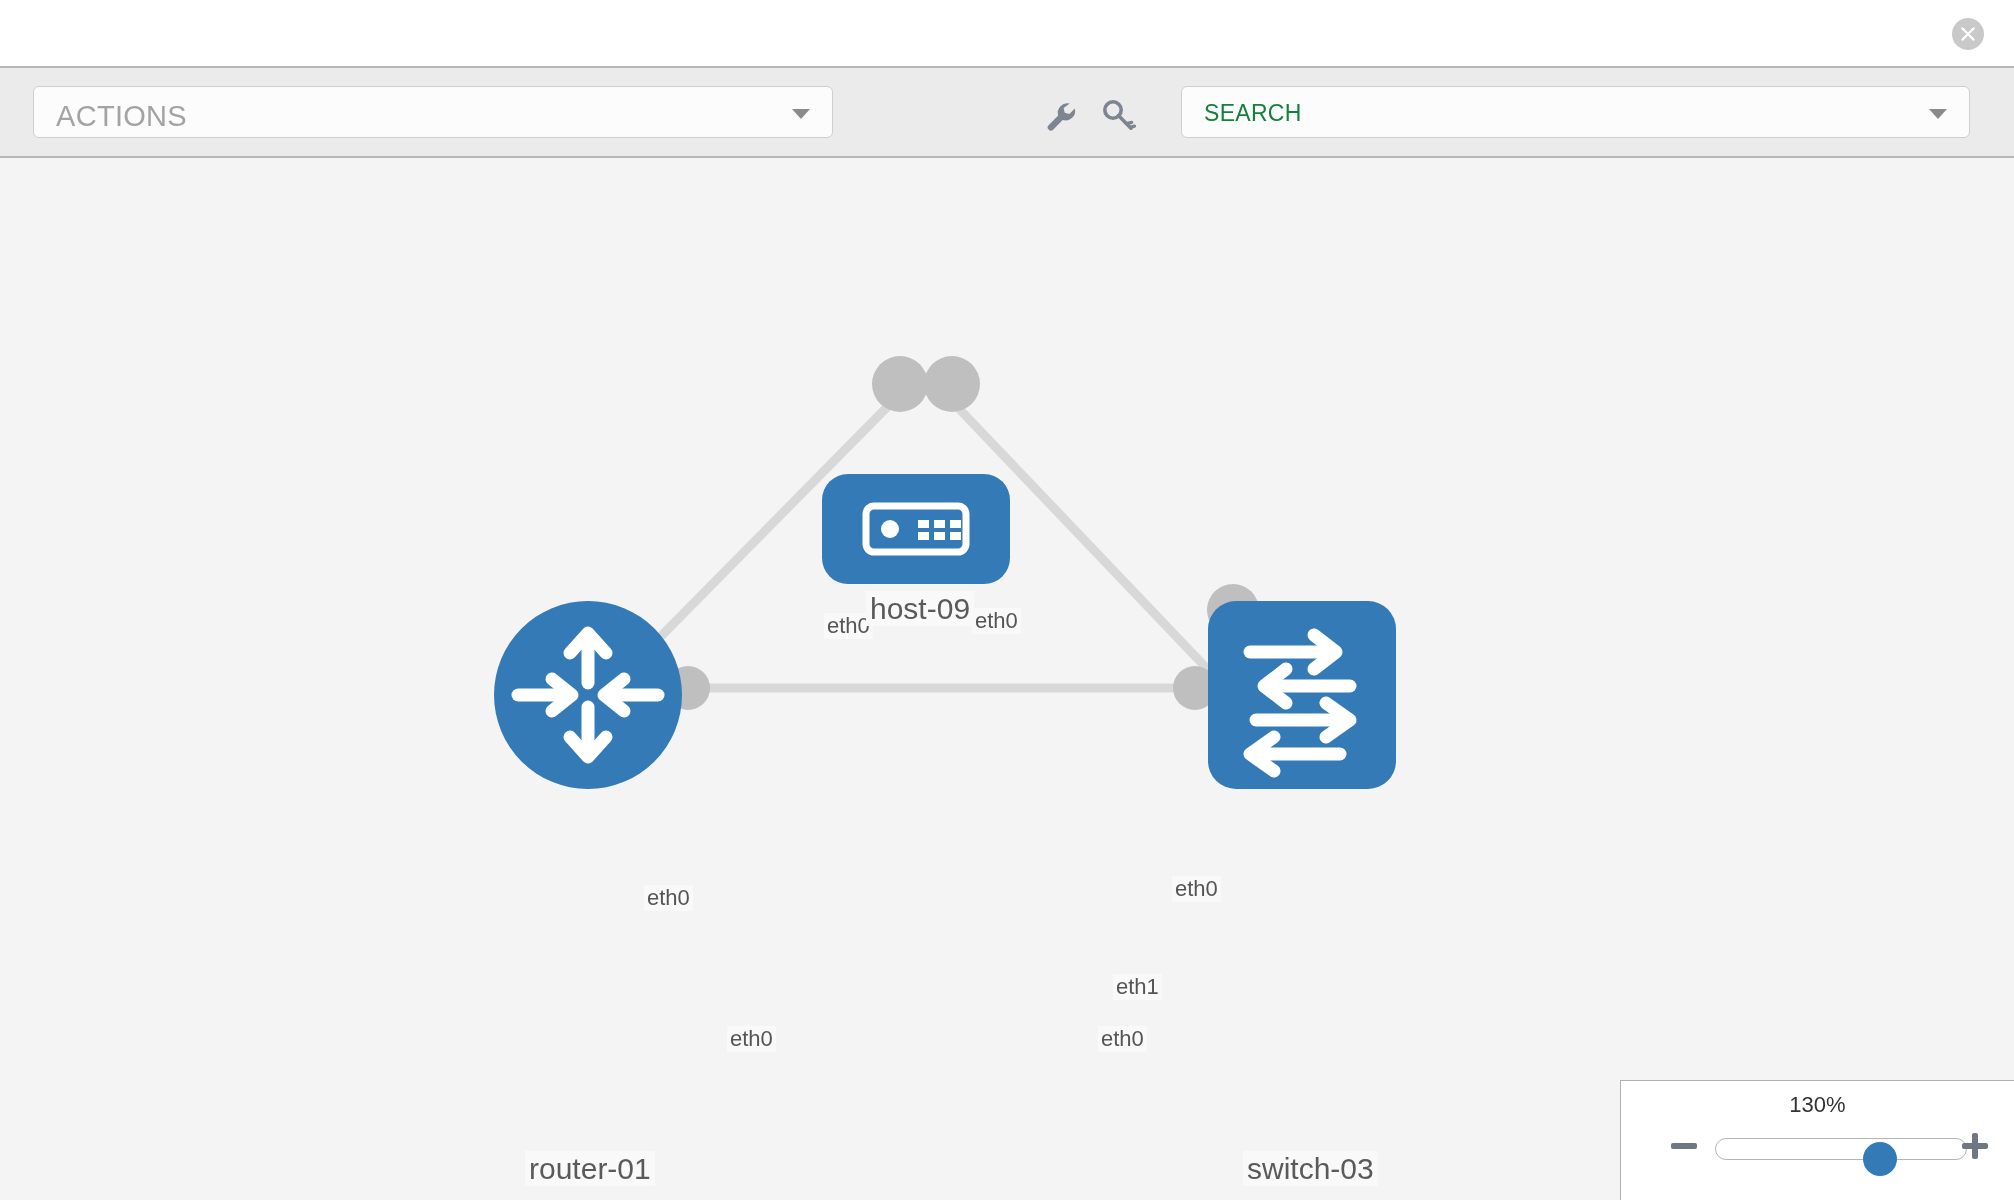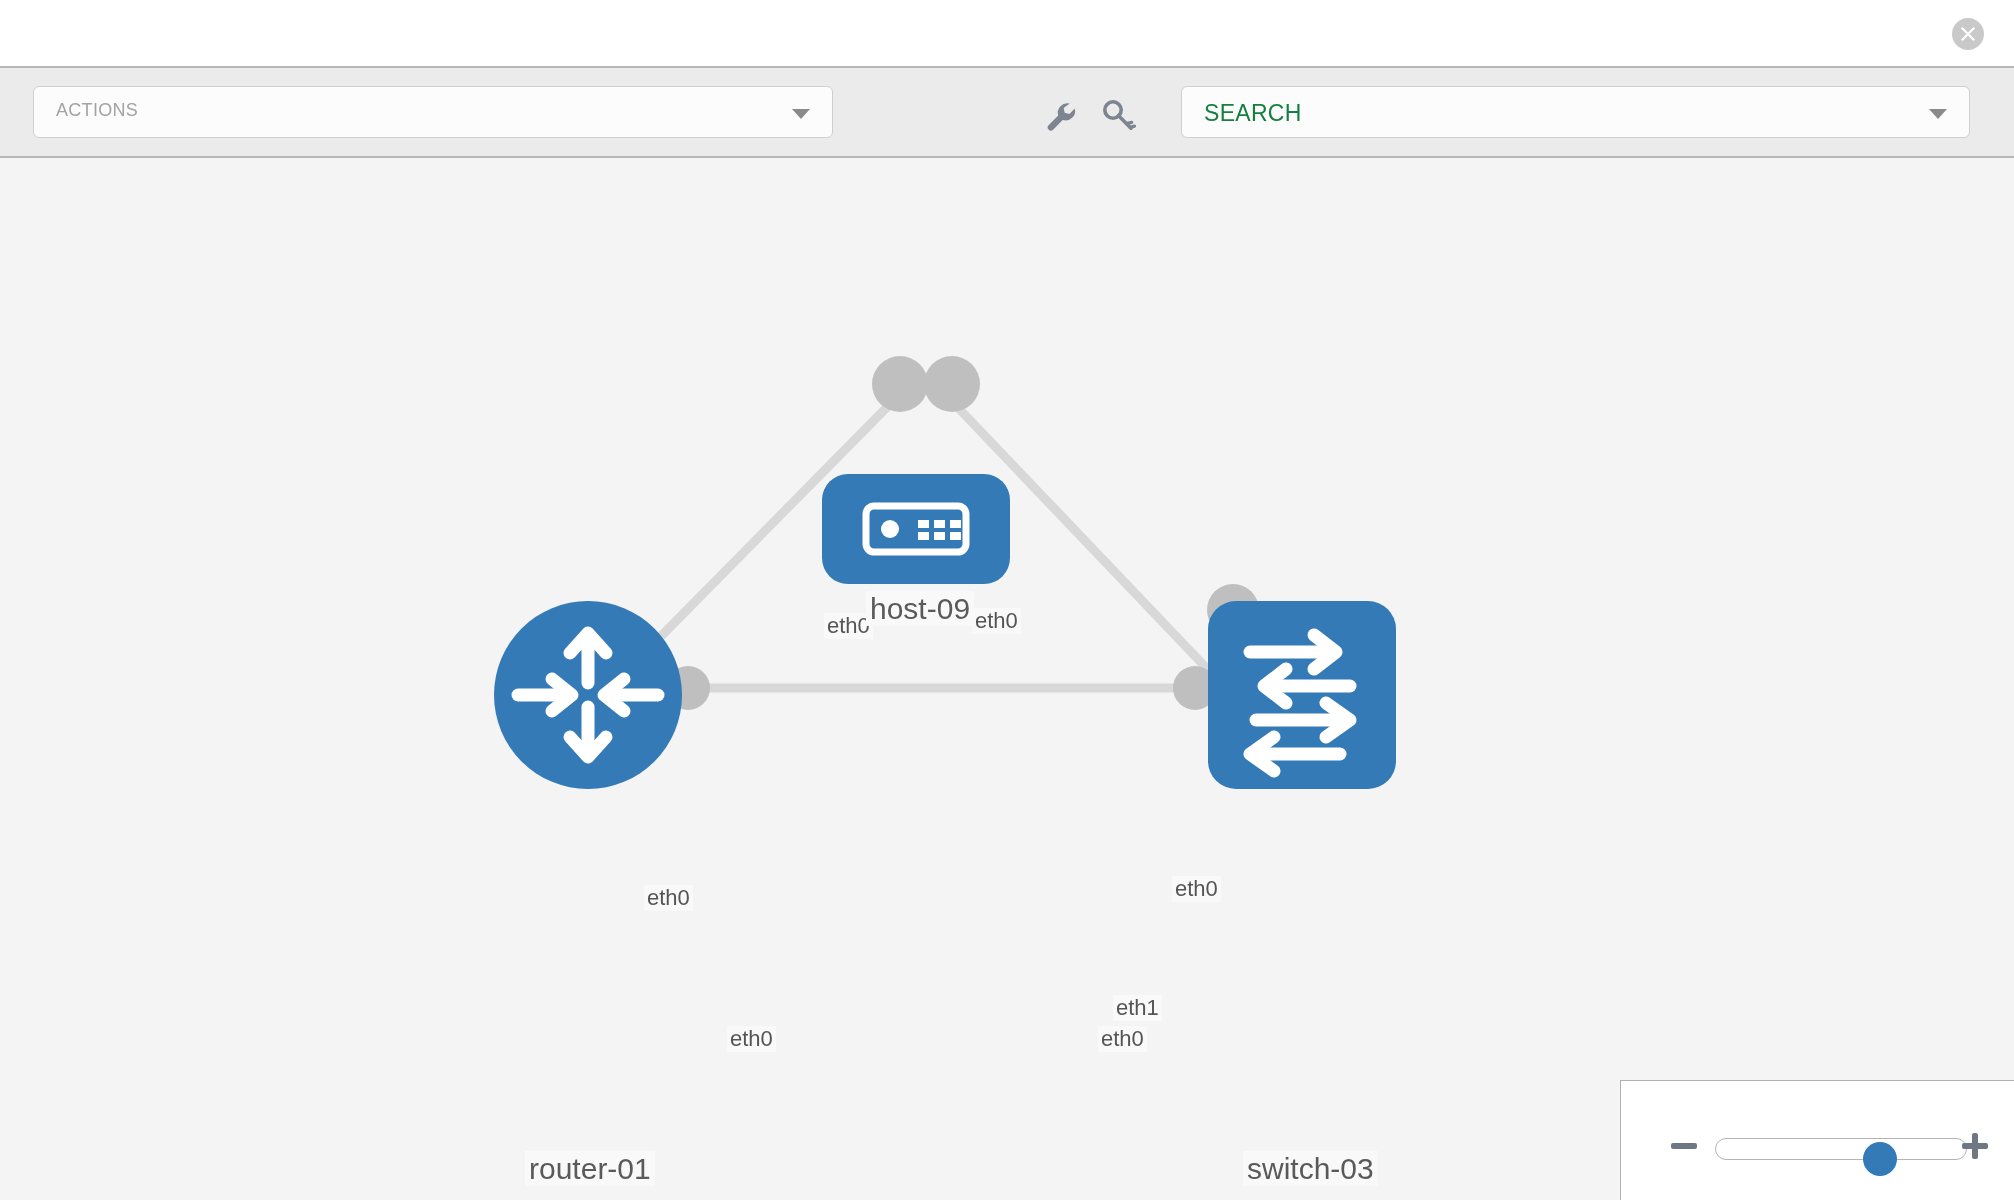--- a/index.html
+++ b/index.html
@@ -69,21 +69,21 @@
     background: #fcfcfc;
     border: 1px solid #cfcfcf;
     border-radius: 6px;
     box-sizing: border-box;
     cursor: pointer;
   }
   .actions-select .label {
     position: absolute;
     left: 22px;
     top: 13px;
-    font-size: 18px;
+    font-size: 29px;
     color: #a3a3a3;
     letter-spacing: 0.3px;
   }
   .caret {
     position: absolute;
     right: 22px;
     top: 22px;
     width: 0; height: 0;
     border-left: 9px solid transparent;
     border-right: 9px solid transparent;
@@ -330,30 +330,31 @@
   <span class="link-label" style="left:972px; top:450px;">eth0</span>
 
   <span class="link-label" style="left:644px; top:727px;">eth0</span>
 
   <span class="link-label" style="left:1172px; top:718px;">eth0</span>
 
   <span class="link-label" style="left:727px; top:868px;">eth0</span>
 
   <span class="link-label" style="left:1098px; top:868px; background:#f9f9f9;">eth0</span>
 
-  <span class="link-label" style="left:1113px; top:837px;">eth1</span>
+  <span class="link-label" style="left:1113px; top:816px;">eth1</span>
 
   <span class="node-label" style="left:866px; top:433px;">host-09</span>
 
   <span class="node-label" style="left:525px; top:993px;">router-01</span>
 
   <span class="node-label" style="left:1243px; top:993px;">switch-03</span>
 </div>
 
 <div class="zoom-panel">
+  <div class="zoom-value">130%</div>
   <div class="zoom-row">
 
     <div class="zoom-minus">
       <svg width="34" height="34" viewBox="0 0 34 34" aria-hidden="true">
         <rect x="4" y="14" width="26" height="6" rx="2" fill="#6f7782"></rect>
       </svg>
     </div>
 
     <div class="zoom-track">
       <div class="zoom-thumb"></div>

